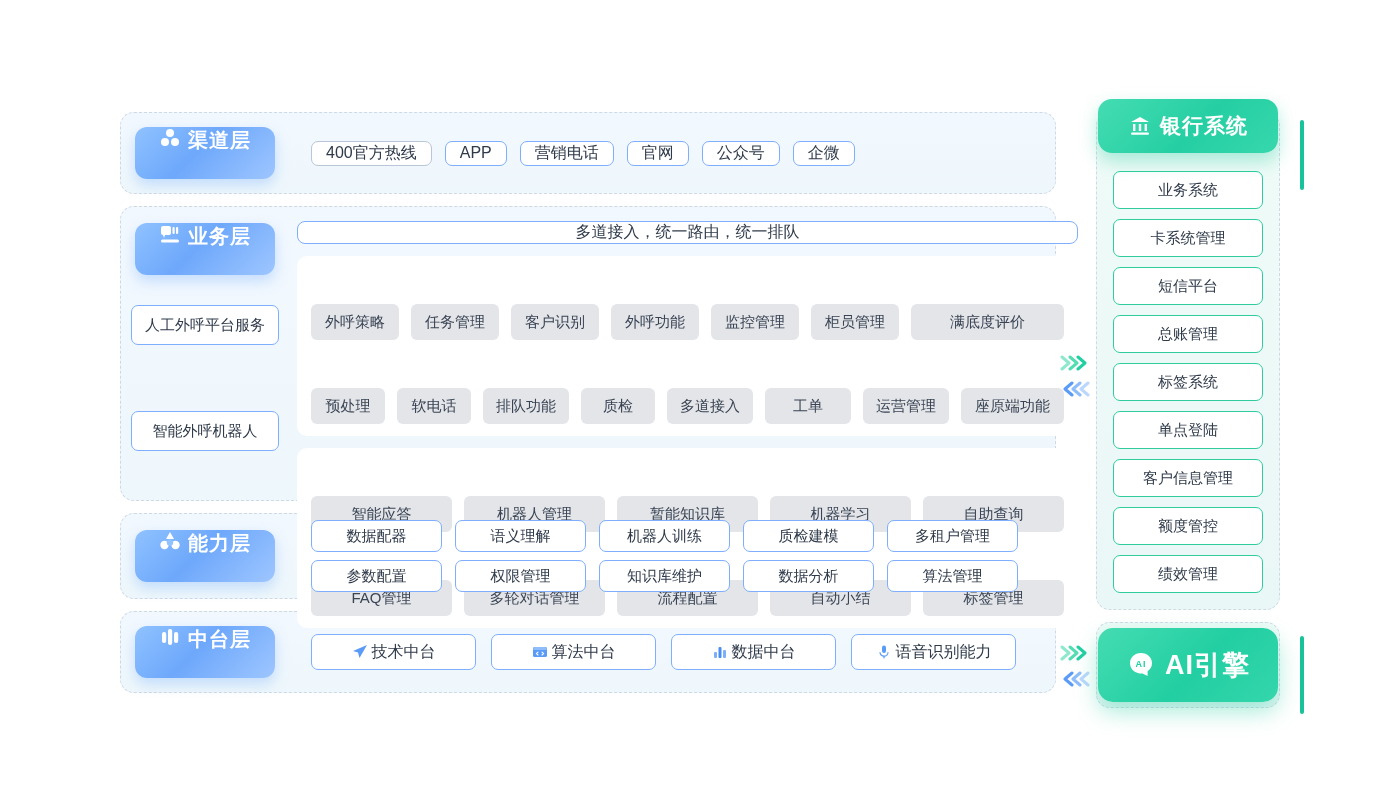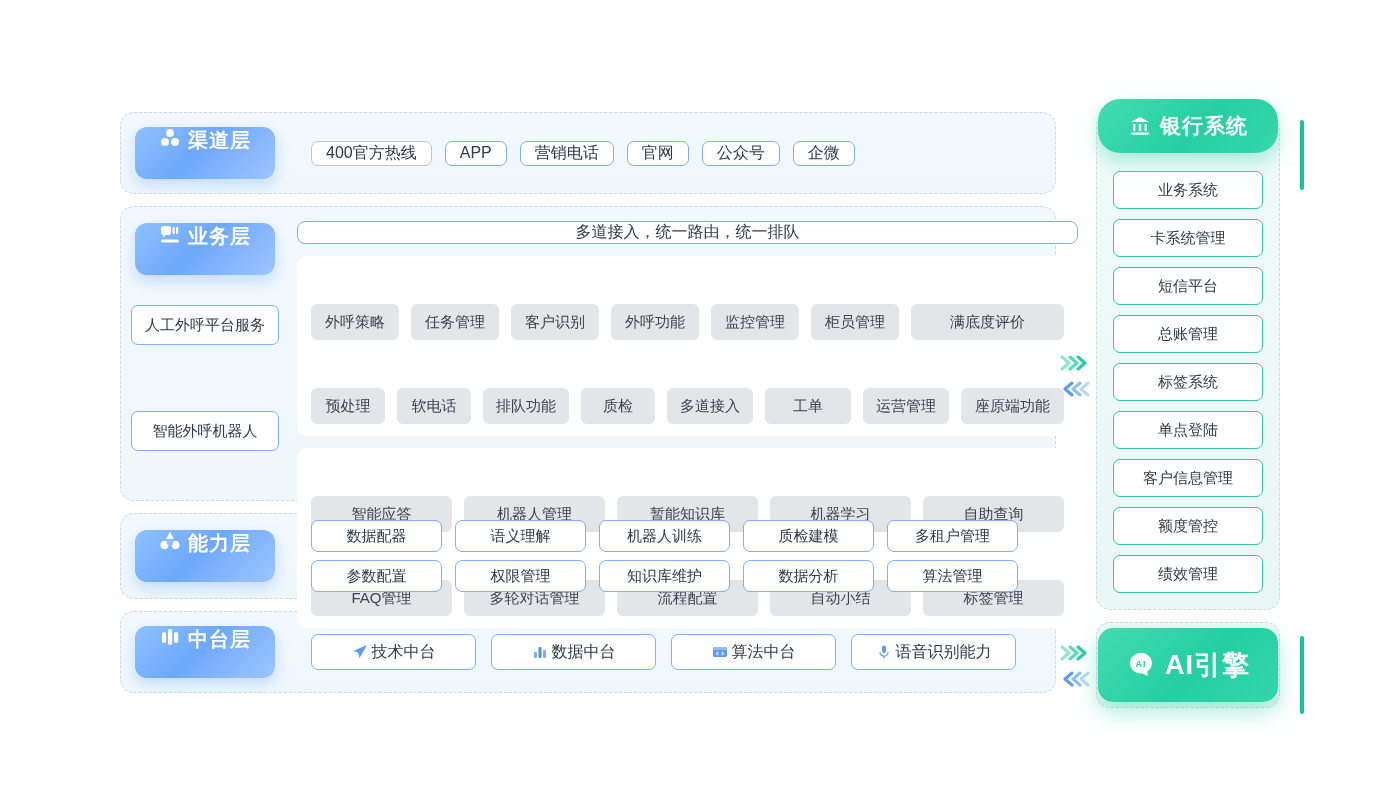--- a/index.html
+++ b/index.html
@@ -96,21 +96,21 @@
     padding:58px 16px 16px 16px;display:flex;flex-direction:column;gap:10px;
     position:relative;
   }
   .bank-item{
     box-sizing:border-box;height:38px;border:1px solid #2fcc9e;border-radius:7px;
     background:#fff;display:flex;align-items:center;justify-content:center;
     font-size:15px;color:#2f3a4a;white-space:nowrap;
   }
   .gbadge{
     position:absolute;left:50%;transform:translateX(-50%);
-    width:180px;height:54px;border-radius:22px;
+    width:180px;height:54px;border-radius:14px;
     background:linear-gradient(135deg,#45dcb2 0%,#25cfa3 55%,#37d7ad 100%);
     box-shadow:0 8px 18px rgba(45,207,163,.38);
     display:flex;align-items:center;justify-content:center;gap:8px;
     color:#fff;font-size:21px;font-weight:bold;letter-spacing:1px;
   }
   .gbadge .bicon{width:24px;height:24px;display:flex;align-items:center;justify-content:center;}
   .bank-head{top:-14px;}
 
   .ai-panel{
     box-sizing:border-box;width:184px;height:86px;margin-top:12px;
@@ -265,37 +265,37 @@
           <span class="mico">
             <svg width="16" height="16" viewBox="0 0 16 16">
                 <path d="M15 1 L1 7 L6 8.5 L7.5 14 Z" fill="#5b9bf8"></path>
               </svg>
           </span>
           <span>技术中台</span>
         </div>
         <div class="pill">
           <span class="mico">
             <svg width="16" height="16" viewBox="0 0 16 16">
-              <rect x="2" y="8" width="3" height="6" rx="1" fill="#7db0fa"></rect>
-              <rect x="6.5" y="3" width="3" height="11" rx="1" fill="#4a8ef5"></rect>
-              <rect x="11" y="6" width="3" height="8" rx="1" fill="#7db0fa"></rect>
-            </svg>
-          </span>
-          <span>数据中台</span>
-        </div>
-        <div class="pill">
-          <span class="mico">
-            <svg width="16" height="16" viewBox="0 0 16 16">
               <rect x="1" y="3" width="14" height="10" rx="1.6" fill="#5b9bf8"></rect>
               <rect x="1" y="3" width="14" height="3" rx="1.6" fill="#8fbcfb"></rect>
               <path d="M6 8.2 L4.5 9.6 L6 11" stroke="#fff" stroke-width="1.1" fill="none" stroke-linecap="round"></path>
               <path d="M10 8.2 L11.5 9.6 L10 11" stroke="#fff" stroke-width="1.1" fill="none" stroke-linecap="round"></path>
             </svg>
           </span>
           <span>算法中台</span>
+        </div>
+        <div class="pill">
+          <span class="mico">
+            <svg width="16" height="16" viewBox="0 0 16 16">
+              <rect x="2" y="8" width="3" height="6" rx="1" fill="#7db0fa"></rect>
+              <rect x="6.5" y="3" width="3" height="11" rx="1" fill="#4a8ef5"></rect>
+              <rect x="11" y="6" width="3" height="8" rx="1" fill="#7db0fa"></rect>
+            </svg>
+          </span>
+          <span>数据中台</span>
         </div>
         <div class="pill">
           <span class="mico">
             <svg width="16" height="16" viewBox="0 0 16 16">
               <rect x="6" y="1.5" width="4" height="7.5" rx="2" fill="#5b9bf8"></rect>
               <path d="M4 8.2 A4 4 0 0 0 12 8.2" stroke="#5b9bf8" stroke-width="1.2" fill="none"></path>
               <rect x="7.4" y="12" width="1.2" height="2.4" fill="#5b9bf8"></rect>
             </svg>
           </span>
           <span>语音识别能力</span>

